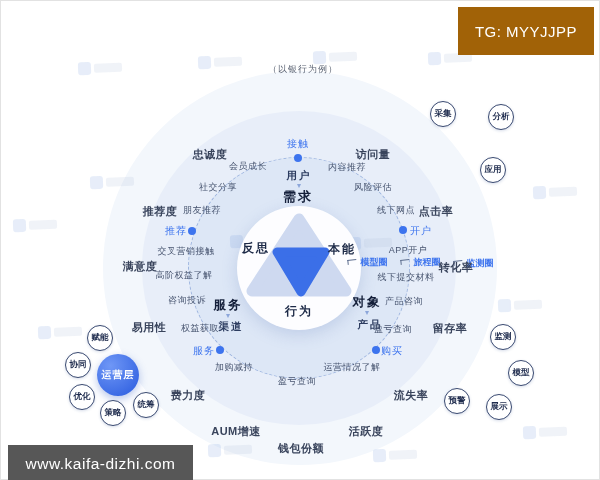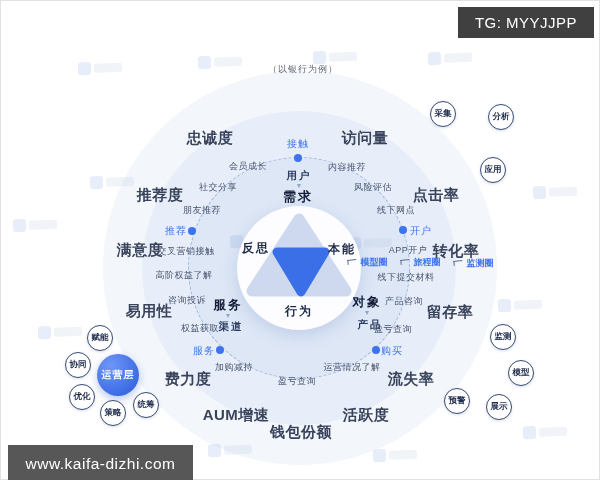--- a/index.html
+++ b/index.html
@@ -16,21 +16,21 @@
   .outer { left:142px; top:111px; width:314px; height:314px; background:#e8eef9; z-index:2; }
   .mid   { left:188px; top:157px; width:222px; height:222px; background:#dde7f6;
            border:1px dashed #9fb6e0; z-index:3; }
   .inner { left:237px; top:206px; width:124px; height:124px; background:#fdfdff;
            box-shadow:0 5px 16px rgba(90,120,180,.22); z-index:4; }
   #triangles { position:absolute; left:237px; top:206px; z-index:5; }
   
   .title { font-size:15px; font-weight:700; color:#1f2430; letter-spacing:2px; }
   .subtitle { font-size:9px; color:#5a6272; letter-spacing:1px; }
   .journey { font-size:9px; color:#47546f; letter-spacing:.5px; }
-  .metric { font-size:15px; font-weight:600; color:#39445c; letter-spacing:.5px; }
+  .metric { font-size:11px; font-weight:600; color:#39445c; letter-spacing:.5px;margin-top:16px; }
   .tp { font-size:10px; font-weight:400; color:var(--accent,#3d74ee); letter-spacing:1px; }
   .ringlab { font-size:9px; font-weight:700; color:var(--accent,#3d74ee); }
   .core-bold { font-size:13px; font-weight:700; color:#141f3a; letter-spacing:2px; }
   .core-mid { font-size:10.5px; font-weight:600; color:#2c3c60; letter-spacing:2px; }
   .tri-label { font-size:12px; font-weight:600; color:#1d2a47; letter-spacing:2px; }
   .chev { font-size:8px; color:#8ca6da; line-height:1; }
   .dot { width:8px; height:8px; border-radius:50%; background:var(--accent,#3d74ee); }
   .small-circle {
     width:26px; height:26px; border-radius:50%; background:#fff;
     border:1px solid #3a4a71; display:flex; align-items:center; justify-content:center;
@@ -178,21 +178,21 @@
   <div class="abs journey" style="left:406px;top:277px">线下提交材料</div>
   <div class="abs journey" style="left:187px;top:300px">咨询投诉</div>
   <div class="abs journey" style="left:404px;top:301px">产品咨询</div>
   <div class="abs journey" style="left:200px;top:328px">权益获取</div>
   <div class="abs journey" style="left:393px;top:329px">盈亏查询</div>
   <div class="abs journey" style="left:234px;top:367px">加购减持</div>
   <div class="abs journey" style="left:352px;top:367px">运营情况了解</div>
   <div class="abs journey" style="left:297px;top:381px">盈亏查询</div>
 
   <div class="abs metric" style="left:210px;top:138px">忠诚度</div>
-  <div class="abs metric" style="left:365px;top:138px">访问量</div>
+  <div class="abs metric" style="left:373px;top:138px">访问量</div>
   <div class="abs metric" style="left:160px;top:195px">推荐度</div>
   <div class="abs metric" style="left:436px;top:195px">点击率</div>
   <div class="abs metric" style="left:140px;top:250px">满意度</div>
   <div class="abs metric" style="left:456px;top:251px">转化率</div>
   <div class="abs metric" style="left:149px;top:311px">易用性</div>
   <div class="abs metric" style="left:450px;top:312px">留存率</div>
   <div class="abs metric" style="left:188px;top:379px">费力度</div>
   <div class="abs metric" style="left:411px;top:379px">流失率</div>
   <div class="abs metric" style="left:236px;top:415px">AUM增速</div>
   <div class="abs metric" style="left:366px;top:415px">活跃度</div>
@@ -207,16 +207,16 @@
   <div class="abs small-circle" style="left:78px;top:365px">协同</div>
   <div class="abs small-circle" style="left:82px;top:397px">优化</div>
   <div class="abs small-circle" style="left:113px;top:413px">策略</div>
   <div class="abs small-circle" style="left:146px;top:405px">统筹</div>
 
   <div class="abs small-circle" style="left:503px;top:337px">监测</div>
   <div class="abs small-circle" style="left:521px;top:373px">模型</div>
   <div class="abs small-circle" style="left:457px;top:401px">预警</div>
   <div class="abs small-circle" style="left:499px;top:407px">展示</div>
 
-  <div class="badge" style="left:458px;top:7px;width:136px;height:31px;background:#404040">TG: MYYJJPP</div>
+  <div class="badge" style="left:458px;top:7px;width:136px;height:48px;background:#a16207">TG: MYYJJPP</div>
   <div class="badge" style="left:8px;top:445px;width:185px;height:38px;background:#575757;font-size:15.5px">www.kaifa-dizhi.com</div>
 
 </div>
 
 </body></html>

